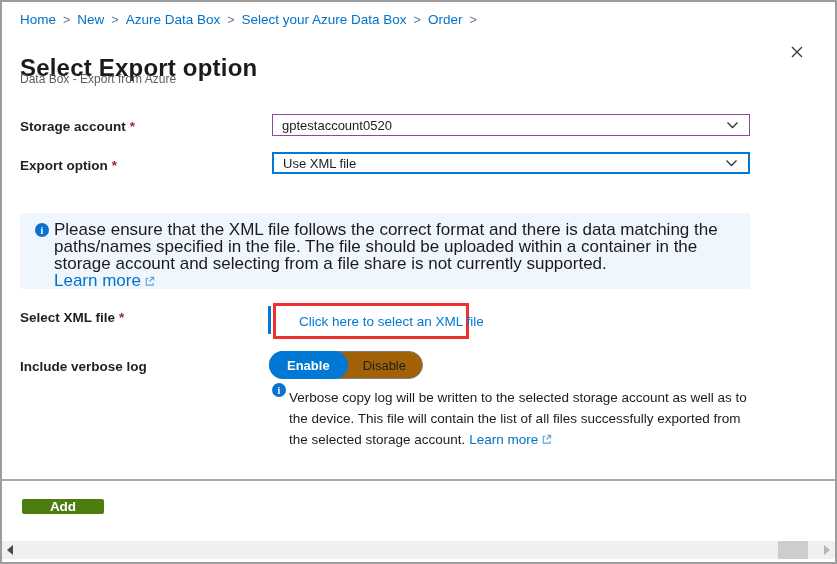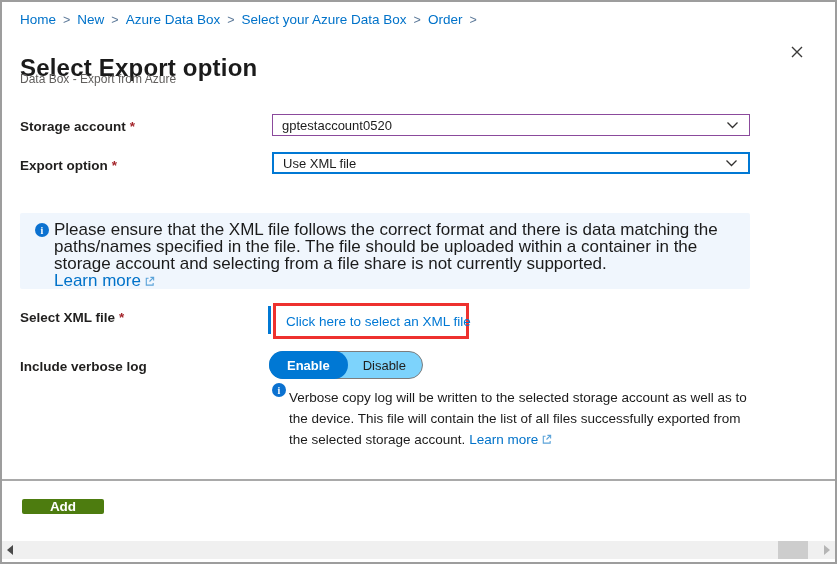--- a/index.html
+++ b/index.html
@@ -39,27 +39,27 @@
     font-size:10px;font-weight:700;font-family:"Liberation Serif",serif;flex:none;
   }
   .info-banner .info-icon{position:absolute;left:15px;top:10px;}
   .info-text{position:absolute;left:34px;top:8px;width:684px;font-size:17px;line-height:17px;color:#1b1b1b;}
   .learn-link{color:#0072c9;text-decoration:none;cursor:pointer;}
   .ext-ico{margin-left:3px;position:relative;top:1px;}
   
   .focus-bar{position:absolute;left:266px;top:304px;width:3px;height:28px;background:#0078d4;}
   .annotation-box{
     position:absolute;left:271px;top:301px;width:196px;height:36px;box-sizing:border-box;
-    border:3px solid #ee312e;display:flex;align-items:center;padding-left:10px;
+    border:3px solid #ee312e;display:flex;align-items:center;padding-left:23px;
   }
   .xml-link{font-size:13.5px;color:#0078d4;text-decoration:none;cursor:pointer;white-space:nowrap;}
   
   .toggle{
     position:absolute;left:267px;top:349px;display:inline-flex;align-items:stretch;
-    height:26px;border:1px solid #7d7d7d;border-radius:14px;background:#7dd3fc;box-sizing:content-box;
+    height:26px;border:1px solid #7d7d7d;border-radius:14px;background:#a16207;box-sizing:content-box;
   }
   .toggle .opt{display:flex;align-items:center;padding:0 16px;font-size:13px;color:#201f1e;cursor:pointer;border-radius:13px;}
   .toggle .opt.selected{background:#0078d4;color:#fff;font-weight:700;margin:-1px;padding:0 18px;border-radius:14px;}
   
   .note-icon{position:absolute;left:270px;top:381px;}
   .verbose-note{position:absolute;left:287px;top:377px;width:464px;font-size:13.5px;line-height:21px;color:#1b1b1b;margin-top:8px;}
   
   .divider{position:absolute;left:0;right:0;top:477px;height:2px;background:#a9a9a9;}
   .add-btn{
     position:absolute;left:20px;top:497px;width:82px;height:15px;

